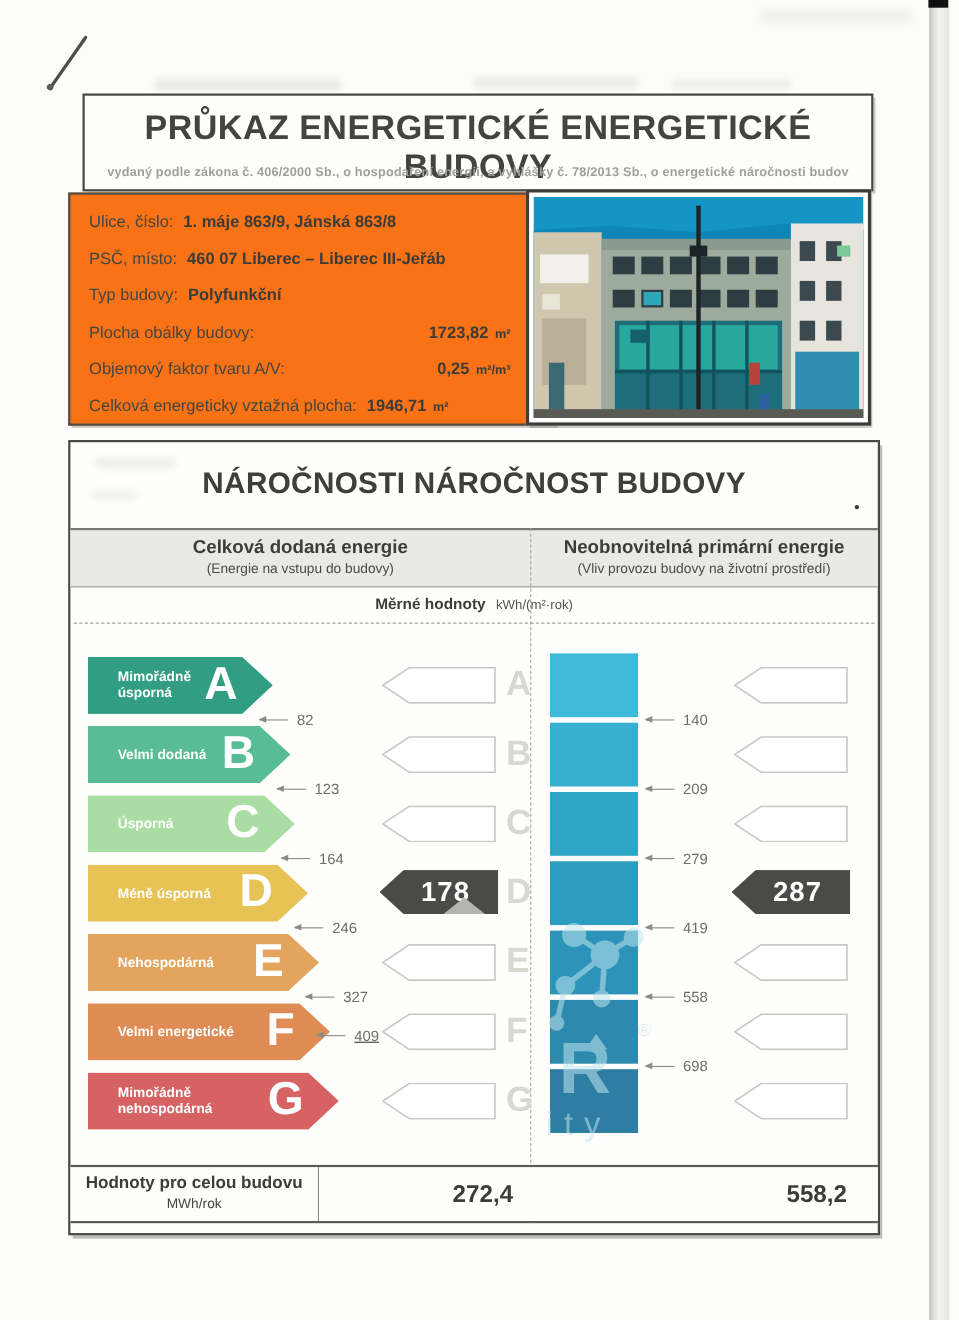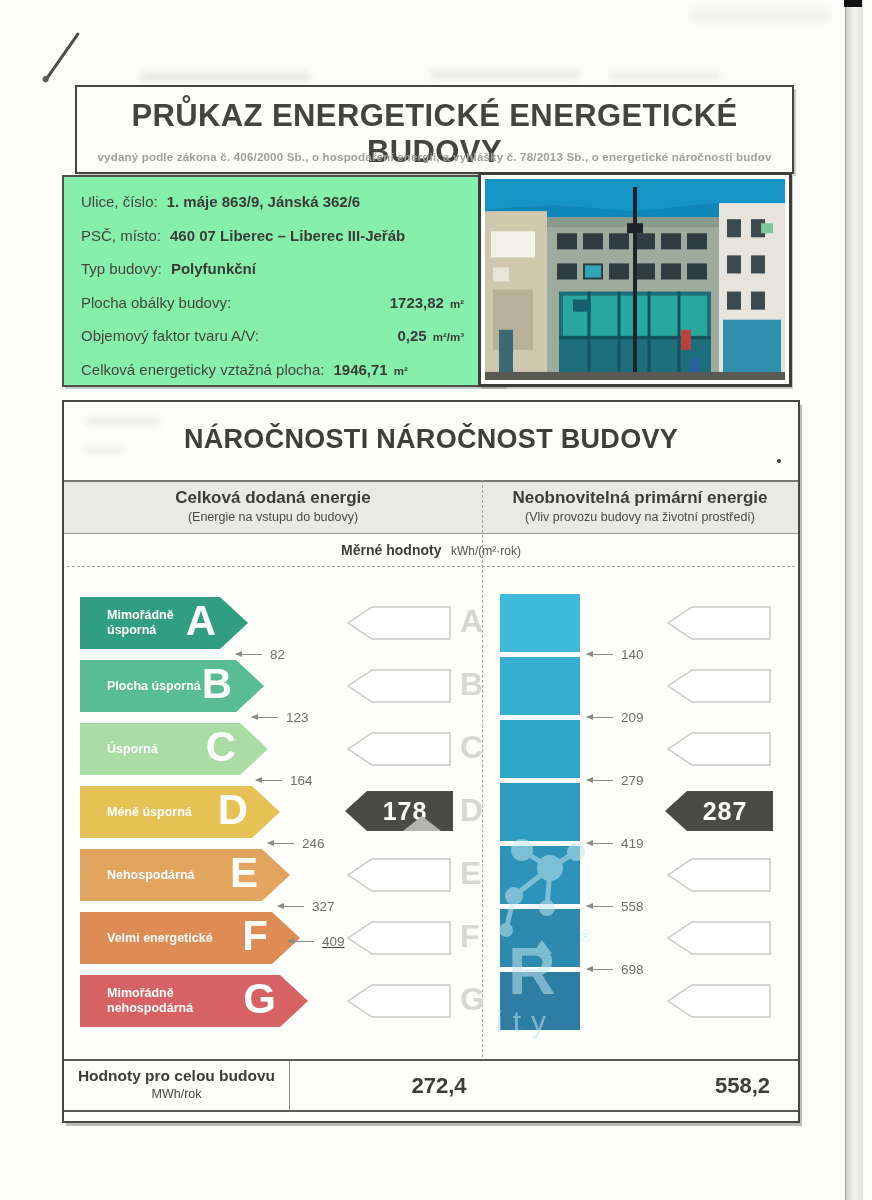--- a/index.html
+++ b/index.html
@@ -18,21 +18,21 @@
   .smudge{position:absolute;background:#9d9d96;filter:blur(3px);border-radius:4px;}
   
   .header-box{position:absolute;left:75px;top:85px;width:715px;height:85px;
     border:2px solid #454542;background:#fdfdfb;box-shadow:3px 3px 0 -1px rgba(110,110,104,.35);}
   .doc-title{margin:0;position:absolute;top:11px;left:0;width:100%;text-align:center;
     font-size:31px;font-weight:bold;color:#434340;letter-spacing:.4px;}
   .doc-subtitle{margin:0;position:absolute;bottom:9px;left:0;width:100%;text-align:center;
     font-size:11.5px;font-weight:600;color:#a0a09a;letter-spacing:.2px;}
   
   .info-box{position:absolute;left:62px;top:175px;width:444px;height:212px;box-sizing:border-box;
-    border:2px solid #4f4f4b;background:#86efac;box-shadow:2px 3px 0 -1px rgba(110,110,104,.35);
+    border:2px solid #4f4f4b;background:#f97316;box-shadow:2px 3px 0 -1px rgba(110,110,104,.35);
     padding:16px 12px 8px 17px;}
   .info-row{display:flex;align-items:baseline;font-size:15px;margin-bottom:16.5px;white-space:nowrap;}
   .info-row .lbl{margin-right:9px;color:#454540;}
   .info-row .vu{font-weight:bold;color:#3b3b37;}
   .info-row.push .vu{margin-left:auto;margin-right:28px;}
   .info-row .unit{font-size:11.5px;font-weight:bold;margin-left:6px;}
   
   .photo-box{position:absolute;left:478px;top:172px;width:314px;height:215px;box-sizing:border-box;
     border:3px solid #3c3c39;background:#fff;padding:4px;box-shadow:2px 3px 0 -1px rgba(110,110,104,.35);}
   .photo-box svg{display:block;width:100%;height:100%;}
@@ -98,21 +98,21 @@
   <div class="smudge" style="left:690px;top:8px;width:140px;height:14px;opacity:.10;"></div>
 
   <div class="header-box">
     <h1 class="doc-title">PRŮKAZ ENERGETICKÉ ENERGETICKÉ BUDOVY</h1>
     <p class="doc-subtitle">vydaný podle zákona č. 406/2000 Sb., o hospodaření energii, a vyhlášky č. 78/2013 Sb., o energetické náročnosti budov</p>
   </div>
 
   <div class="info-box">
     <div class="info-row">
       <span class="lbl">Ulice, číslo:</span>
-      <span class="vu"><span>1. máje 863/9, Jánská 362/6</span></span>
+      <span class="vu"><span>1. máje 863/9, Jánská 863/8</span></span>
     </div>
     <div class="info-row">
       <span class="lbl">PSČ, místo:</span>
       <span class="vu"><span>460 07  Liberec – Liberec III-Jeřáb</span></span>
     </div>
     <div class="info-row">
       <span class="lbl">Typ budovy:</span>
       <span class="vu"><span>Polyfunkční</span></span>
     </div>
     <div class="info-row push">
@@ -229,21 +229,21 @@
         </div>
         <div class="outline" style="left: 283px; top: 204px;"><svg width="104" height="34" viewBox="0 0 104 34">
             <polygon points="103,1 25,1 1,17 25,33 103,33" fill="#ffffff" stroke="#c9c9c5" stroke-width="1.5"></polygon>
           </svg></div>
         <div class="mid-letter" style="left: 396px; top: 203px;">A</div>
         <div class="bar" style="left: 436px; top: 192px; width: 80px; height: 58px; background: rgb(63, 186, 219);"></div>
         <div class="outline" style="left: 603px; top: 204px;"><svg width="104" height="34" viewBox="0 0 104 34">
             <polygon points="103,1 25,1 1,17 25,33 103,33" fill="#ffffff" stroke="#c9c9c5" stroke-width="1.5"></polygon>
           </svg></div>
         <div class="cls-arrow" style="left: 16px; top: 258px; width: 184px; height: 52px; background: rgb(88, 189, 149);">
-          <span class="cls-label">Plocha úsporná</span>
+          <span class="cls-label">Velmi dodaná</span>
           <span class="cls-letter">B</span>
         </div>
         <div class="tick" style="left: 188px; top: 308px;">
           <span class="tick-line"></span>
           <span class="tick-num">123</span>
         </div>
         <div class="tick" style="left: 523px; top: 308px;">
           <span class="tick-line"></span>
           <span class="tick-num">209</span>
         </div>

